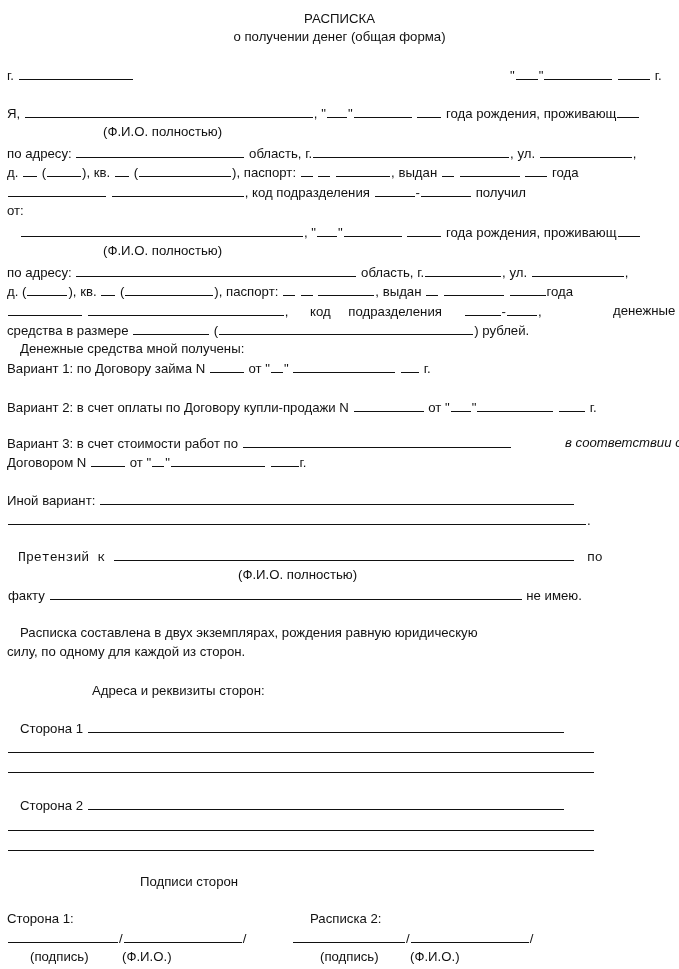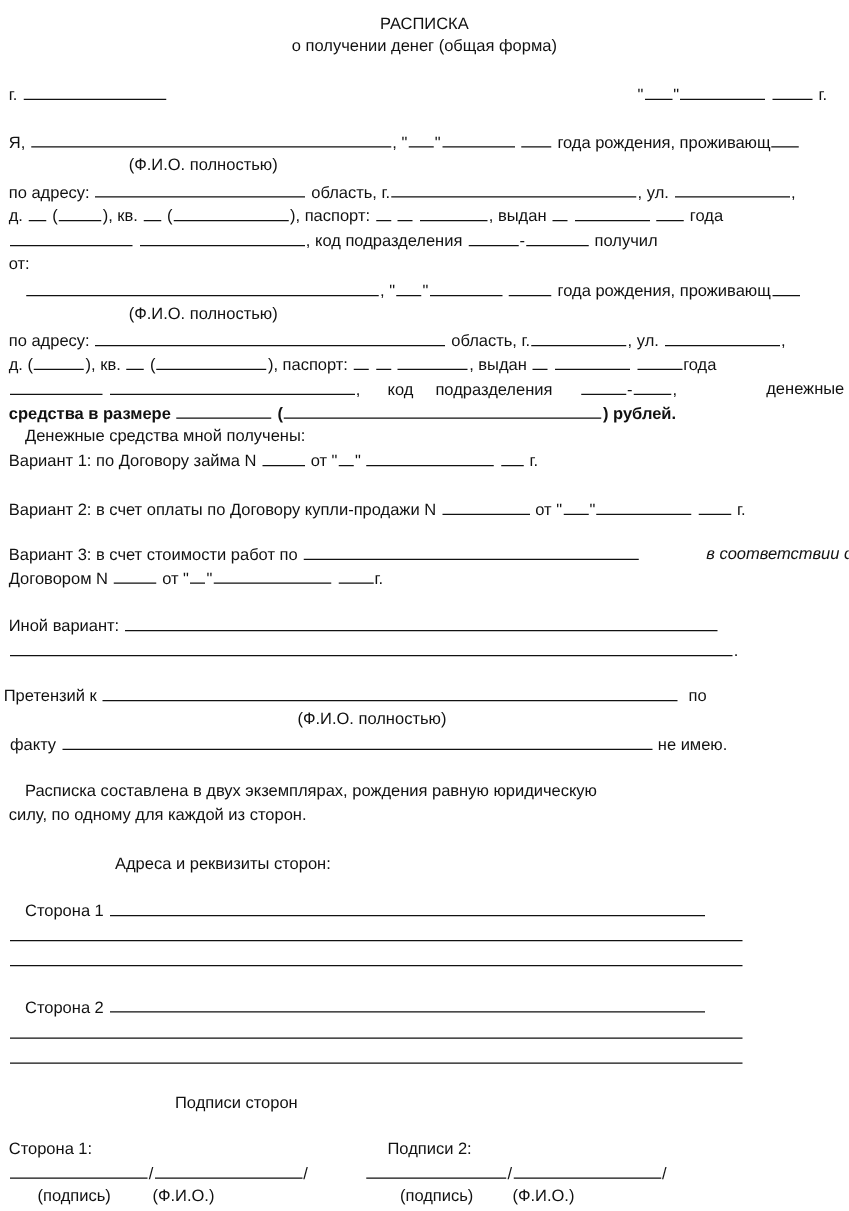--- a/index.html
+++ b/index.html
@@ -88,21 +88,21 @@
   <span class="b" style="width:36px;"></span><span>года</span>
 </div>
 <div class="c" style="left:7px; top:303px; width:665px;">
   <span class="b" style="width:74px;"></span>
   <span class="b" style="width:196px;"></span>,
   <span class="sp" style="width:18px;"></span><span>код</span>
   <span class="sp" style="width:14px;"></span><span>подразделения</span>
   <span class="sp" style="width:18px;"></span><span class="b" style="width:36px;"></span><span>-</span><span class="b" style="width:30px;"></span>,
   <span class="c" style="left:606px; top:0;">денежные</span>
 </div>
-<div class="c" style="left:7px; top:322px;font-weight:bold;">
+<div class="c" style="left:7px; top:322px;">
   <span>средства в размере</span>
   <span class="b" style="width:76px;"></span>
   (<span class="b" style="width:254px;"></span><span>) рублей.</span>
 </div>
 
 <div class="c" style="left:20px; top:341px;">Денежные средства мной получены:</div>
 
 <div class="c" style="left:7px; top:360px;">
   <span>Вариант  1:  по Договору займа N</span>
   <span class="b" style="width:34px;"></span>
@@ -133,21 +133,21 @@
 </div>
 
 <div class="c" style="left:7px; top:492px;">
   <span>Иной вариант:</span>
   <span class="b" style="width:474px;"></span>
 </div>
 <div class="c" style="left:7px; top:512px;">
   <span class="b" style="width:578px;"></span><span>.</span>
 </div>
 
-<div class="c" style="left:3px; top:548px;">
+<div class="c" style="left:18px; top:548px;font-family:Liberation Mono, monospace;">
   <span>Претензий к</span>
   <span class="b" style="width:460px;"></span>
   <span class="sp" style="width:4px;"></span><span>по</span>
 </div>
 <div class="c" style="left:238px; top:567px;">(Ф.И.О. полностью)</div>
 <div class="c" style="left:8px; top:587px;">
   <span>факту</span>
   <span class="b" style="width:472px;"></span>
   <span>не имею.</span>
 </div>
@@ -165,21 +165,21 @@
 
 <div class="c" style="left:20px; top:797px;">
   <span>Сторона 2</span>
   <span class="b" style="width:476px;"></span>
 </div>
 <div class="c" style="left:7px; top:818px;"><span class="b" style="width:586px;"></span></div>
 <div class="c" style="left:7px; top:838px;"><span class="b" style="width:586px;"></span></div>
 
 <div class="c" style="left:115px; top:874px;margin-left:25px;">Подписи сторон</div>
 <div class="c" style="left:7px; top:911px;">Сторона 1:</div>
-<div class="c" style="left:310px; top:911px;">Подписи 2:</div>
+<div class="c" style="left:310px; top:911px;">Расписка 2:</div>
 
 <div class="c" style="left:7px; top:930px;">
   <span class="b" style="width:110px;"></span><span>/</span><span class="b" style="width:118px;"></span><span>/</span>
 </div>
 <div class="c" style="left:292px; top:930px;">
   <span class="b" style="width:112px;"></span><span>/</span><span class="b" style="width:118px;"></span><span>/</span>
 </div>
 
 <div class="c" style="left:30px; top:949px;">(подпись)</div>
 <div class="c" style="left:122px; top:949px;">(Ф.И.О.)</div>

